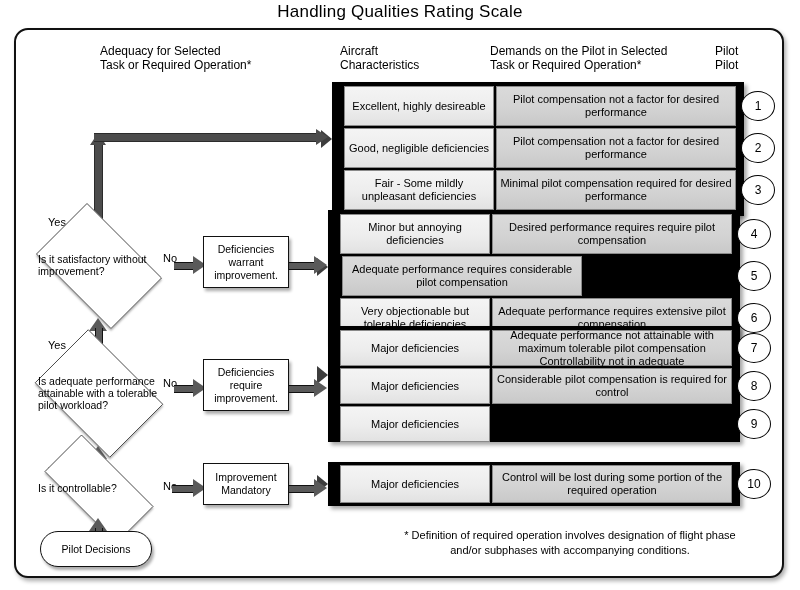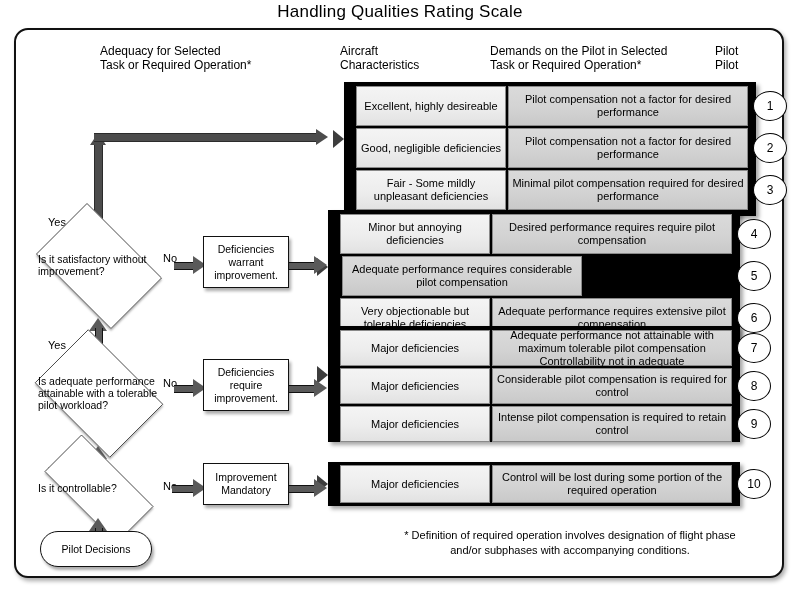--- a/index.html
+++ b/index.html
@@ -152,21 +152,21 @@
 </div>
 <div class="colhead" id="head-demands">
   <div>Demands on the Pilot in Selected</div>
   <div>Task or Required Operation*</div>
 </div>
 <div class="colhead" id="head-rating">
   <div>Pilot</div>
   <div>Pilot</div>
 </div>
 
-<div class="block" style="left:344px;top:82px;width:412px;height:134px;">
+<div class="block" style="left:332px;top:82px;width:412px;height:134px;">
   <div class="notch" style="top:48px;"></div>
   <div class="rows">
     <div class="row">
       <div class="cell c-char">Excellent, highly desireable</div>
       <div class="cell c-dem">Pilot compensation not a factor for desired performance</div>
       <div class="rating">
           <i>1</i>
         </div>
     </div>
     <div class="row">
@@ -229,21 +229,20 @@
     </div>
     <div class="row" style="height:36px;">
       <div class="cell c-char">Major deficiencies</div>
       <div class="cell c-dem">Considerable pilot compensation is required for control</div>
       <div class="rating" style="height:36px;">
           <i>8</i>
         </div>
     </div>
     <div class="row" style="height:36px;">
       <div class="cell c-char">Major deficiencies</div>
-      <div class="cell c-dem">Intense pilot compensation is required to retain control</div>
       <div class="rating" style="height:36px;">
           <i>9</i>
         </div>
     </div>
   </div>
 </div>
 
 <div class="block" style="left:328px;top:462px;width:412px;height:44px;">
   <div class="notch" style="top:13px;"></div>
   <div class="rows" style="top:3px;">

